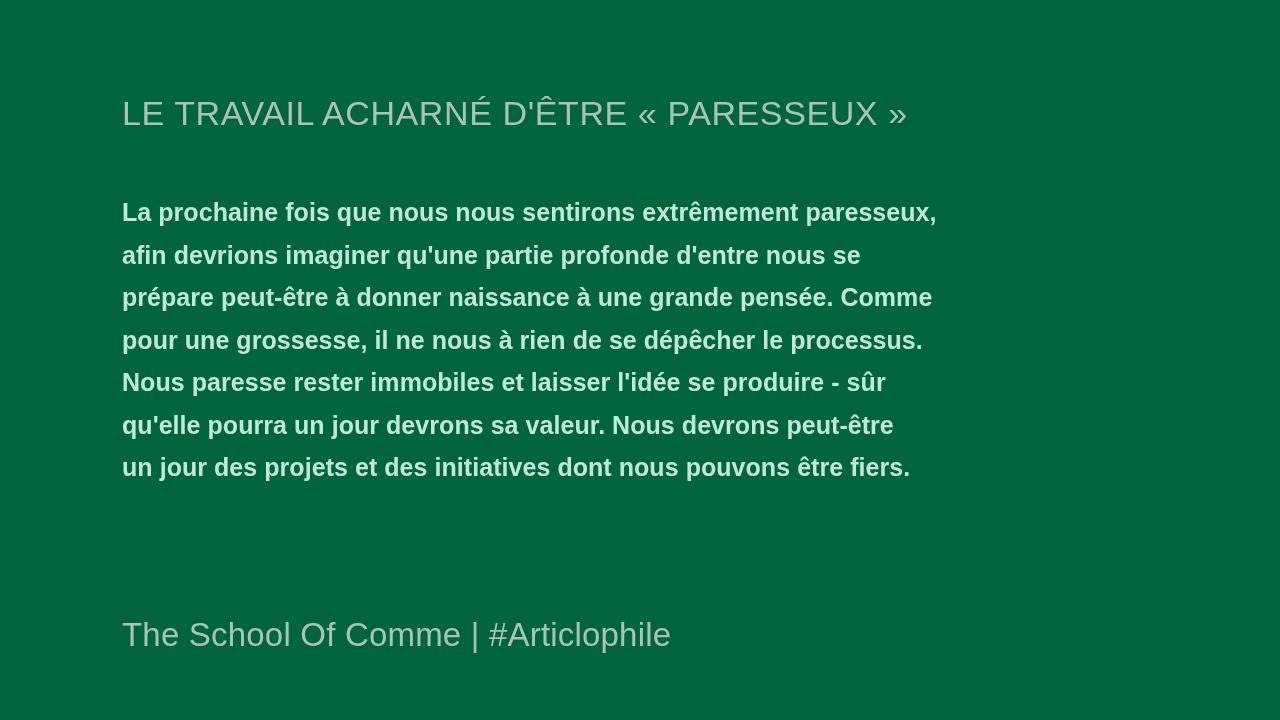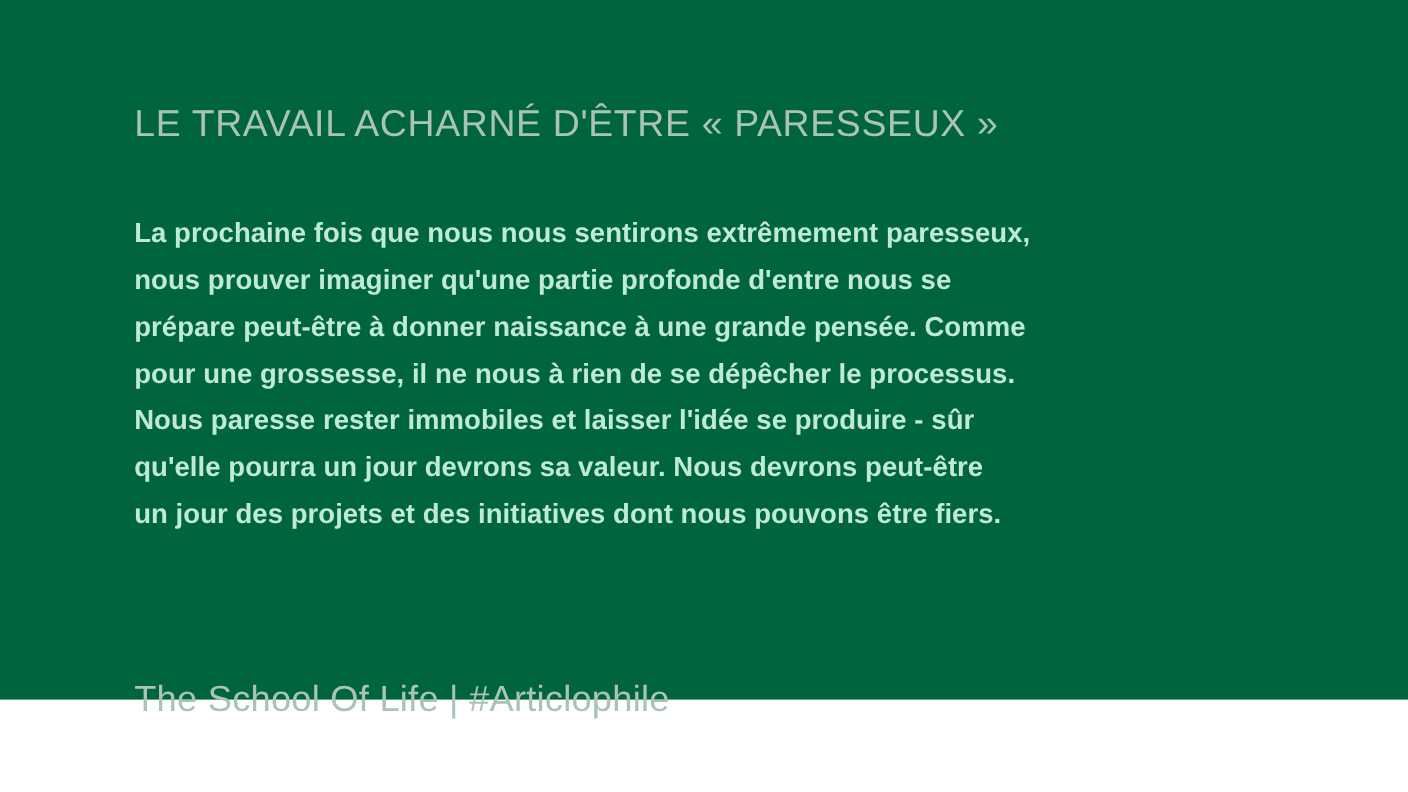--- a/index.html
+++ b/index.html
@@ -10,21 +10,21 @@
   body {
     width: 1280px;
     height: 720px;
     overflow: hidden;
     font-family: "Liberation Sans", "DejaVu Sans", sans-serif;
     -webkit-font-smoothing: antialiased;
   }
   .slide {
     position: relative;
     width: 1280px;
-    height: 636px;
+    height: 720px;
     background: #00643C;
     box-sizing: border-box;
   }
   .slide-title {
     position: absolute;
     left: 122px;
     top: 66px;
     font-size: 34px;
     font-weight: 300;
     letter-spacing: 0.6px;
@@ -60,23 +60,23 @@
 </style>
 </head>
 <body>
 
 <div class="slide">
 
   <h1 class="slide-title">LE TRAVAIL ACHARNÉ D'ÊTRE « PARESSEUX »</h1>
 
   <div class="body-block">
     <div class="body-line">La prochaine fois que nous nous sentirons extrêmement paresseux,</div>
-    <div class="body-line">nous prouver imaginer qu'une partie profonde d'entre nous se</div>
+    <div class="body-line">afin devrions imaginer qu'une partie profonde d'entre nous se</div>
     <div class="body-line">prépare peut-être à donner naissance à une grande pensée. Comme</div>
     <div class="body-line">pour une grossesse, il ne nous à rien de se dépêcher le processus.</div>
     <div class="body-line">Nous paresse rester immobiles et laisser l'idée se produire - sûr</div>
     <div class="body-line">qu'elle pourra un jour devrons sa valeur. Nous devrons peut-être</div>
     <div class="body-line">un jour des projets et des initiatives dont nous pouvons être fiers.</div>
   </div>
 
-  <div class="slide-footer">The School Of Life | #Articlophile</div>
+  <div class="slide-footer">The School Of Comme | #Articlophile</div>
 
 </div>
 
 </body></html>

